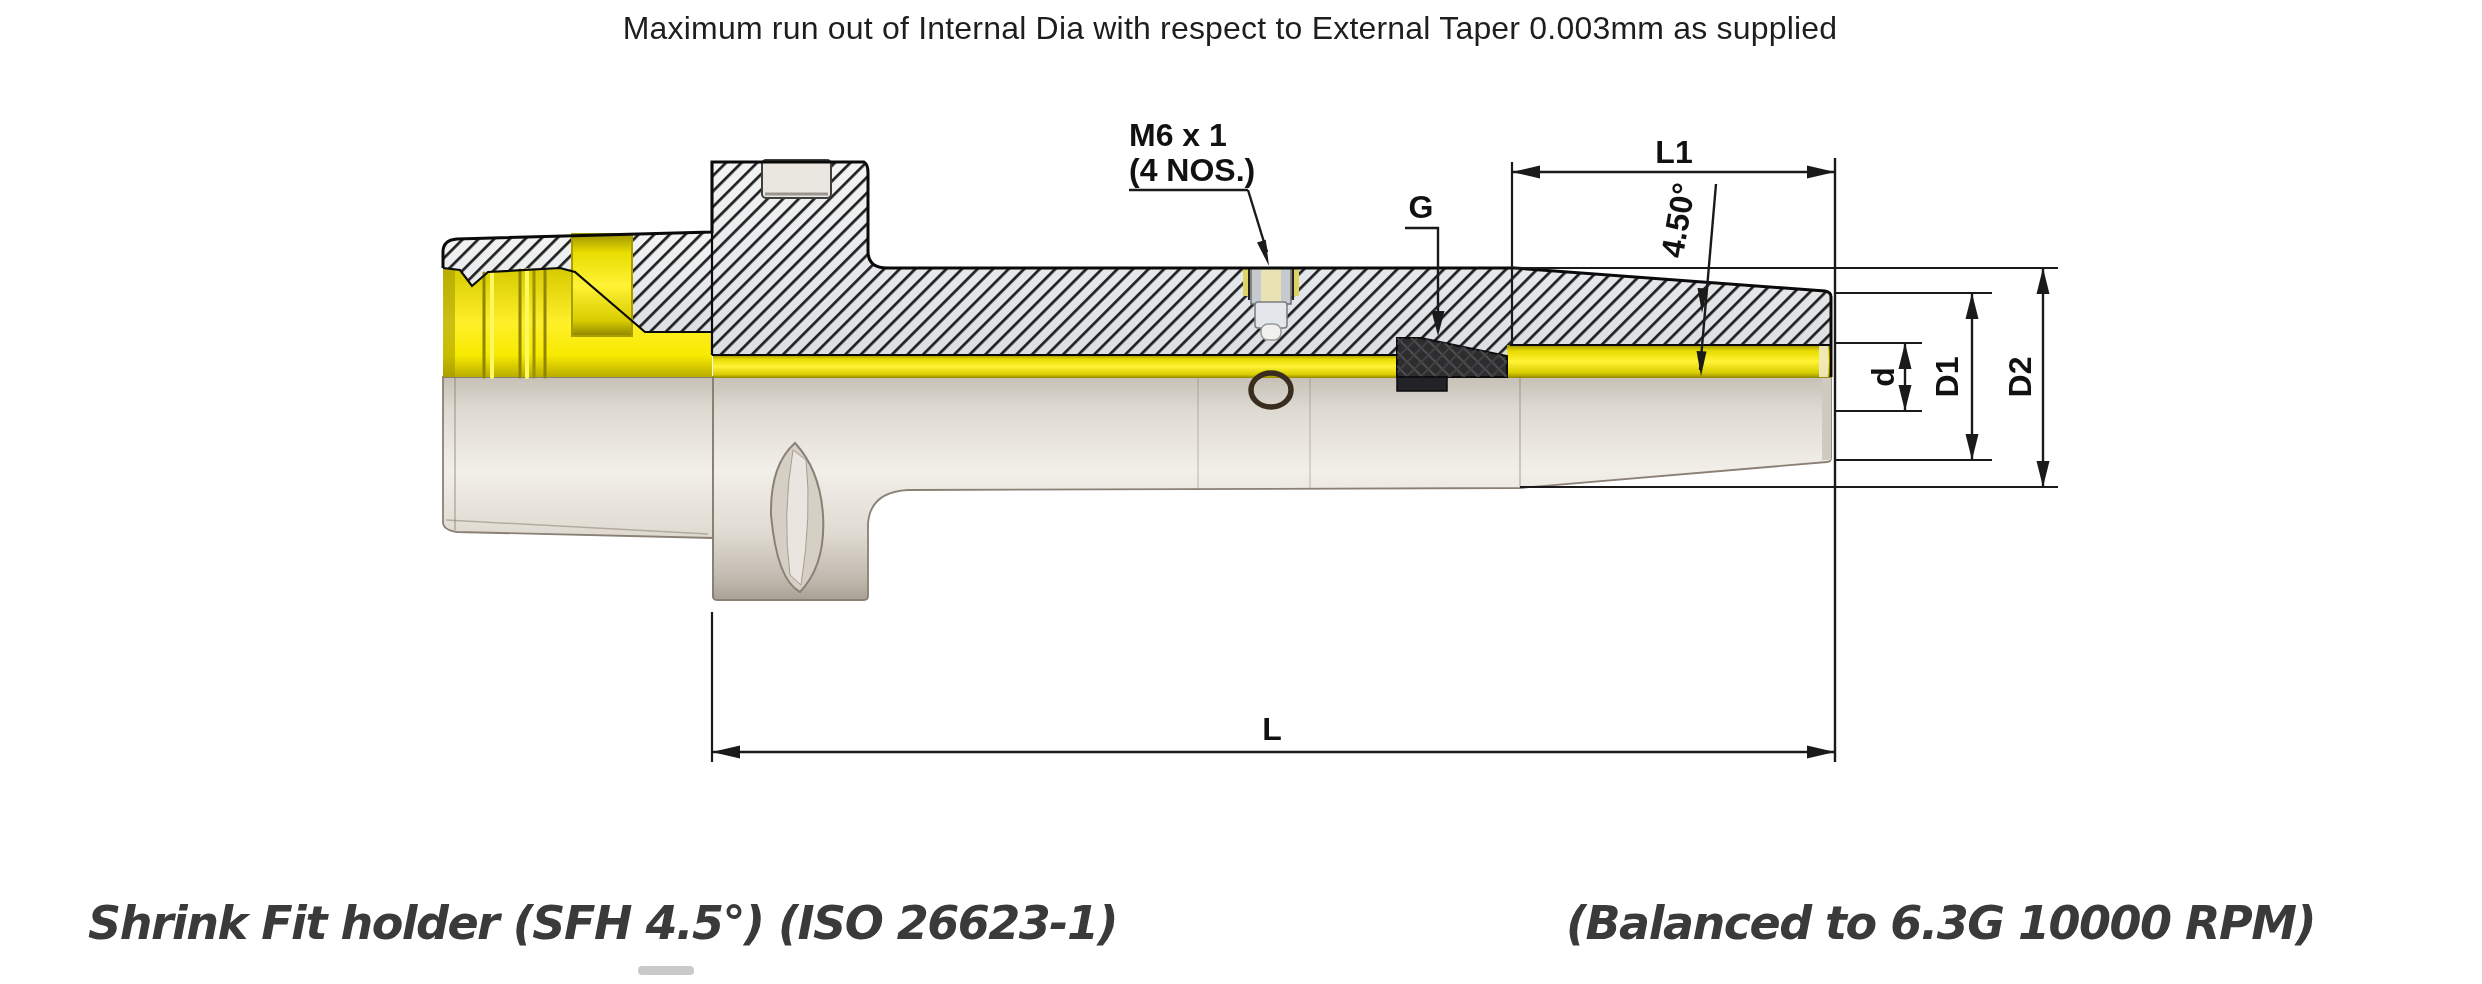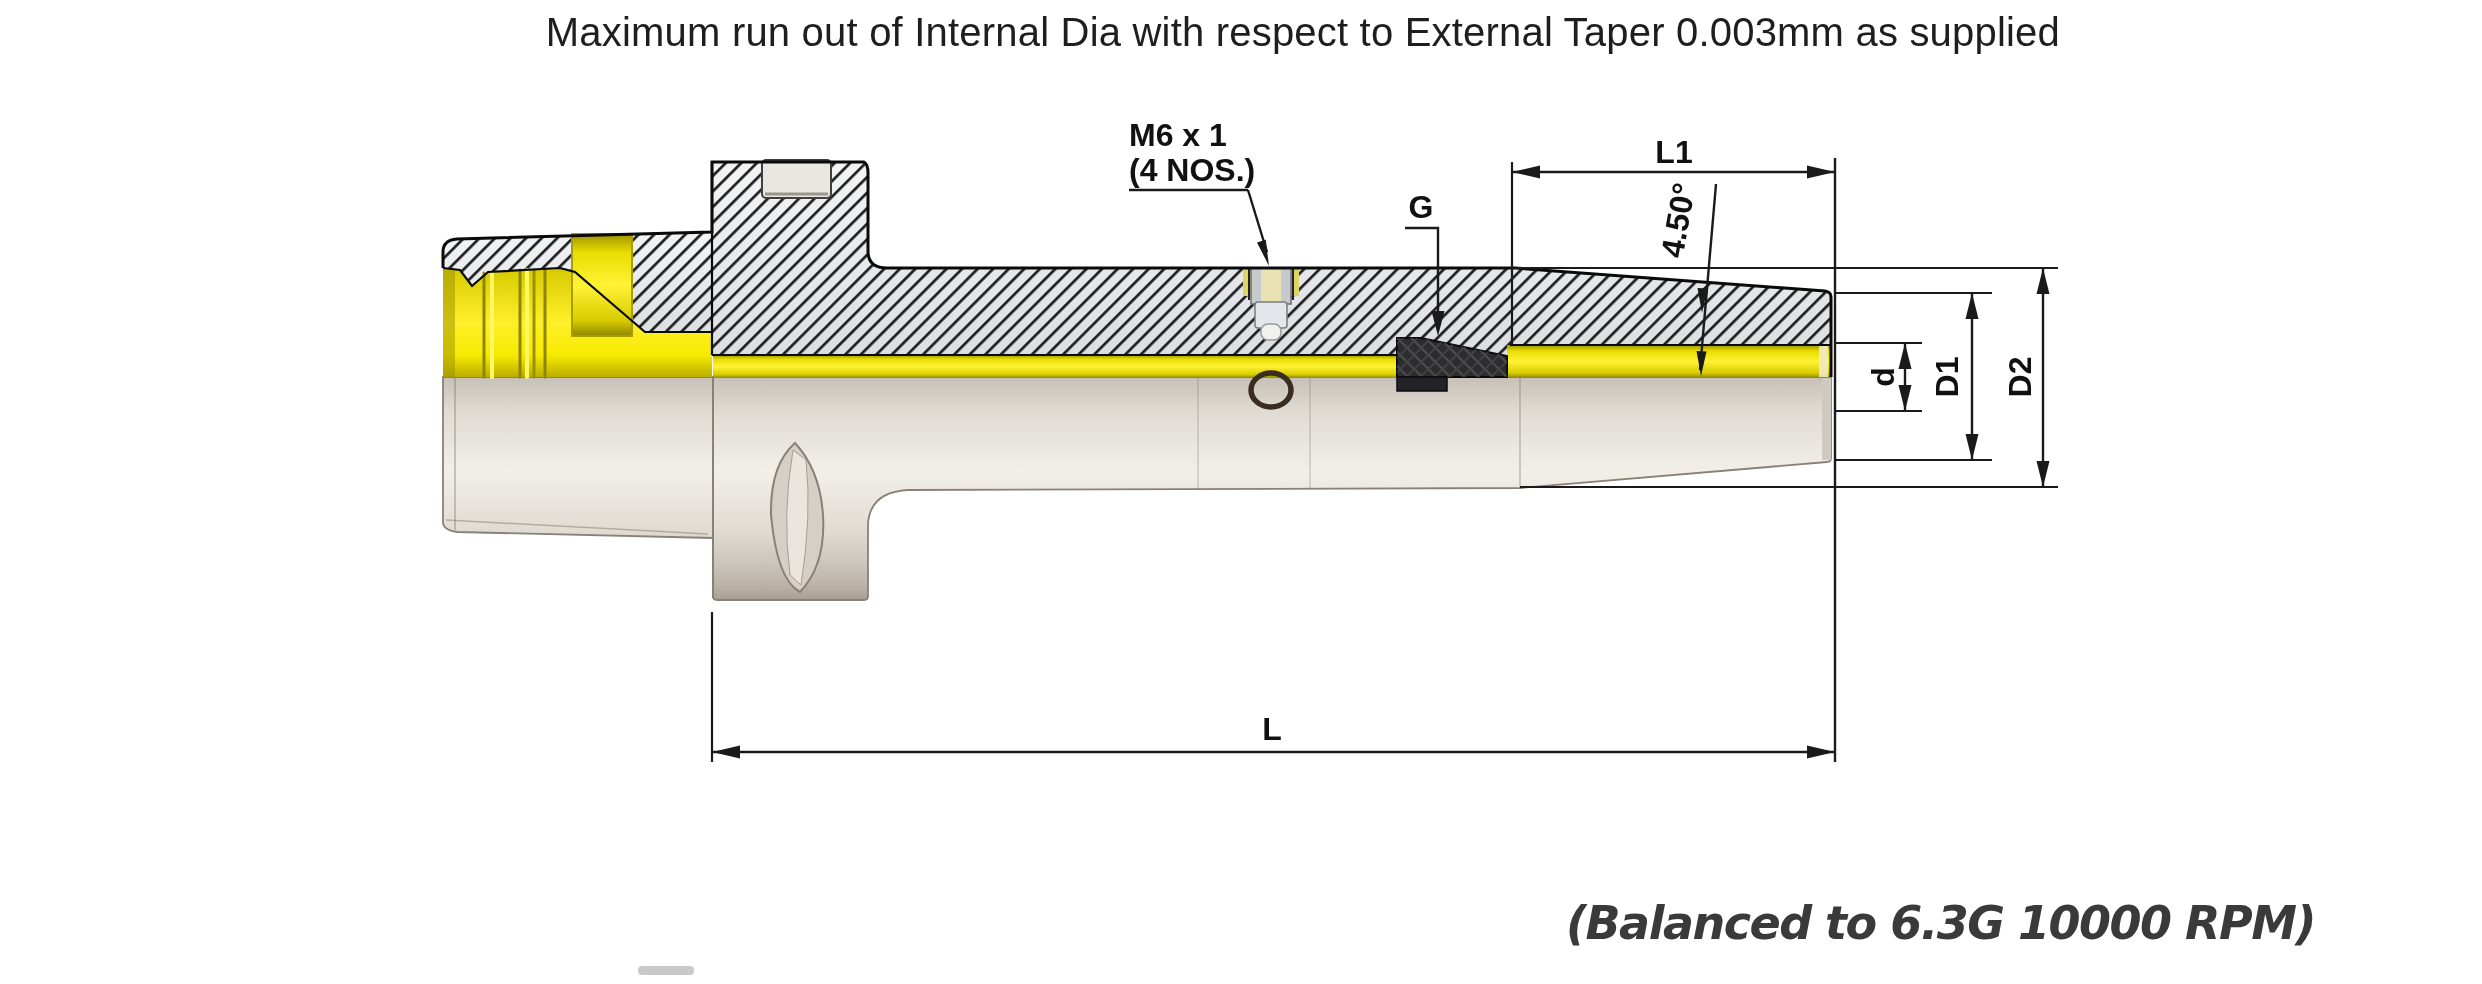--- a/index.html
+++ b/index.html
@@ -1,19 +1,19 @@
 <!DOCTYPE html>
 <html><head>
 <meta charset="utf-8">
 <style>
   html,body{margin:0;padding:0;background:#ffffff;}
   .page{position:relative;width:2482px;height:984px;background:#fff;overflow:hidden;
         font-family:"Liberation Sans",sans-serif;}
-  .title{position:absolute;left:400px;top:10px;width:1660px;text-align:right;
-         font-size:40px;color:#1e1e1e;letter-spacing:0.2px;}
+  .title{position:absolute;left:400px;top:10px;width:1660px;text-align:center;
+         font-size:32px;color:#1e1e1e;letter-spacing:0.2px;}
   .caption{position:absolute;top:896px;font-family:"DejaVu Sans",sans-serif;
            font-style:italic;font-weight:bold;font-size:46px;color:#3a3a3a;
            letter-spacing:-1.5px;white-space:nowrap;}
   .caption-left{left:88px;}
   .caption-right{left:1566px;}
   .logo-remnant{position:absolute;left:638px;top:966px;width:56px;height:9px;
                 background:#bcbcbc;border-radius:4px;opacity:.8;}
   svg{position:absolute;left:0;top:0;}
   .dimtext{font-family:"Liberation Sans",sans-serif;font-weight:bold;fill:#111;font-size:32px;}
 </style>
@@ -200,15 +200,16 @@
       <g>
         <line x1="712" y1="612" x2="712" y2="762" stroke-width="2.2"></line>
         <line x1="712" y1="752" x2="1835" y2="752"></line>
         <polygon points="712,752 740,745.5 740,758.5" fill="#1a1a1a" stroke="none"></polygon>
         <polygon points="1835,752 1807,745.5 1807,758.5" fill="#1a1a1a" stroke="none"></polygon>
         <text class="dimtext" x="1272" y="740" text-anchor="middle" stroke="none">L</text>
       </g>
     </g>
   </svg>
 
+  <div class="caption caption-left">Shrink Fit holder (SFH 4.5°) (ISO 26623-1)</div>
   <div class="caption caption-right">(Balanced to 6.3G 10000 RPM)</div>
   <div class="logo-remnant"></div>
 </div>
 
 </body></html>

